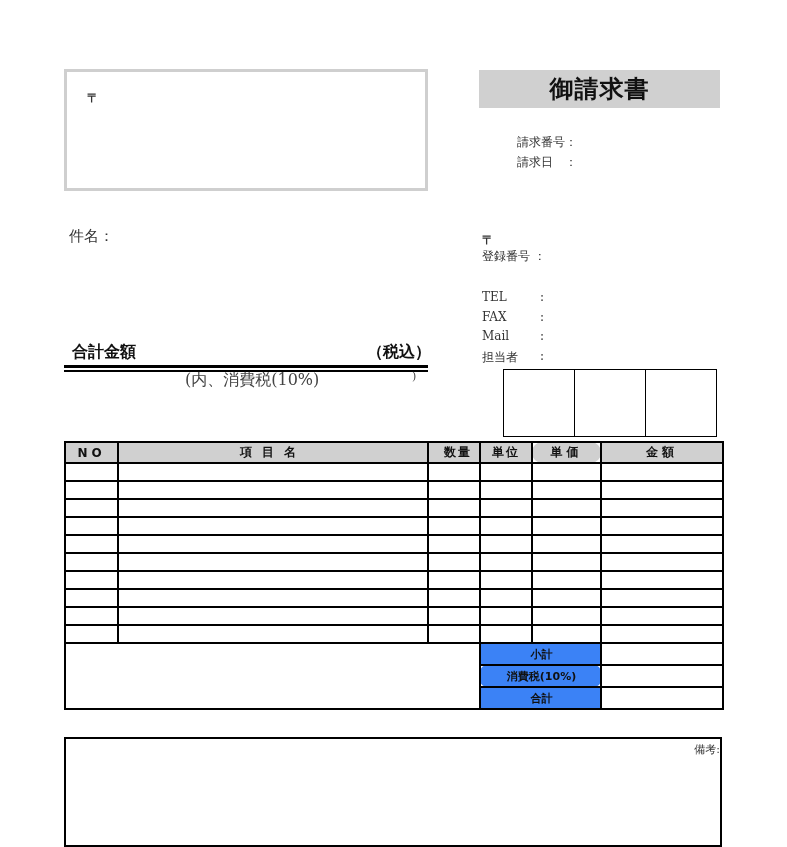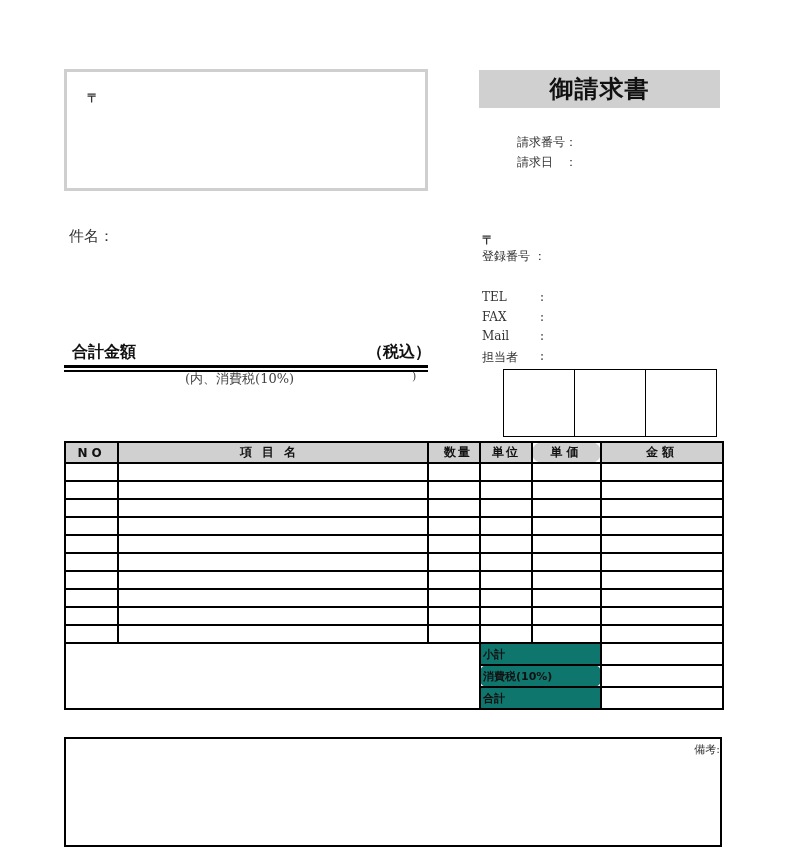--- a/index.html
+++ b/index.html
@@ -9,31 +9,31 @@
   .addr-box { left:64px; top:69px; width:358px; height:116px; border:3px solid #cfcfcf; }
   .postal { font-family:"DejaVu Sans", sans-serif; font-size:12px; font-weight:bold; color:#333; }
   .title-bar { left:479px; top:70px; width:241px; height:38px; background:#d0d0d0;
                display:flex; align-items:center; justify-content:center;
                font-family:"DejaVu Sans", sans-serif; font-weight:bold; font-size:24px; color:#111; letter-spacing:1px; }
   .meta { font-size:12px; color:#333; line-height:20px; }
   .subject { left:69px; top:227px; font-size:15px; color:#333; }
   .total-label { left:72px; top:342px; font-family:"DejaVu Sans", sans-serif; font-weight:bold; font-size:16px; color:#111; }
   .tax-incl { left:367px; top:342px; font-family:"DejaVu Sans", sans-serif; font-weight:bold; font-size:16px; color:#111; }
   .double-line { left:64px; top:365px; width:364px; height:6px; border-top:3px solid #000; border-bottom:2px solid #000; box-sizing:border-box; height:7px; }
-  .tax-note { left:185px; top:370px; font-size:13px; color:#444; }
+  .tax-note { left:185px; top:370px; font-size:16px; color:#444; }
   .tax-close { left:412px; top:370px; font-size:11px; color:#444; }
   .info-label { font-size:12px; color:#333; }
   .stamps { left:503px; top:369px; width:214px; height:68px; border:1.5px solid #000; box-sizing:border-box; display:flex; }
   .stamp { flex:1; border-right:1.5px solid #000; }
   .stamp:last-child { border-right:none; }
   table.items { position:absolute; left:64px; top:441px; width:658px; border-collapse:collapse; table-layout:fixed; }
   table.items th, table.items td { border:2px solid #000; padding:0; height:16px; }
   table.items th { background:#d0d0d0; font-family:"DejaVu Sans", sans-serif; font-size:12px; font-weight:bold; height:19px; color:#111;margin-left:30px; }
   table.items th.sp { letter-spacing:10px; }
-  .summary-label { background:#0f766e; font-family:"DejaVu Sans", sans-serif; font-weight:bold; font-size:11px; text-align:left; padding-left:2px !important; color:#111; }
+  .summary-label { background:#3b82f6; font-family:"DejaVu Sans", sans-serif; font-weight:bold; font-size:11px; text-align:center; padding-left:2px !important; color:#111; }
   .notes { left:64px; top:737px; width:654px; height:106px; border:2px solid #000; }
   .notes-label { font-size:11px; color:#333; margin:3px 0 0 2px; font-family:"DejaVu Sans", sans-serif;text-align:right; }
 </style>
 </head>
 <body>
 
 <div class="abs addr-box">
   <span class="abs postal" style="left:20px; top:18px;">〒</span>
 </div>
 

